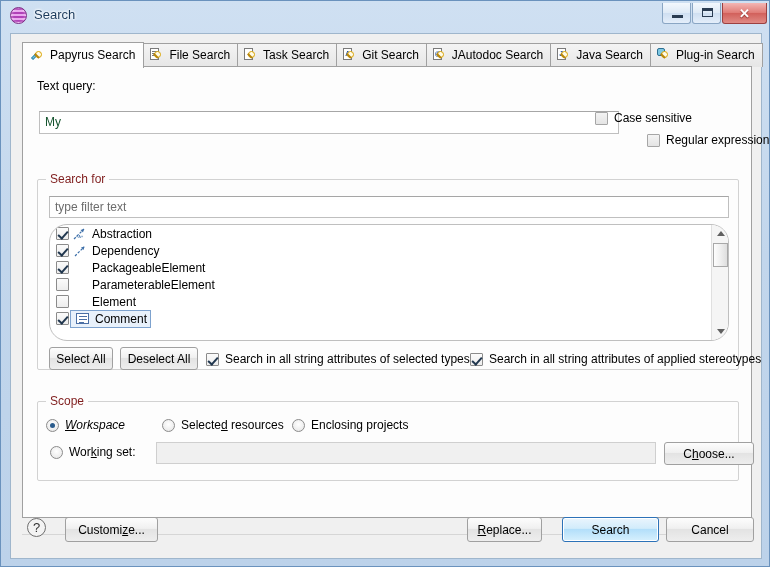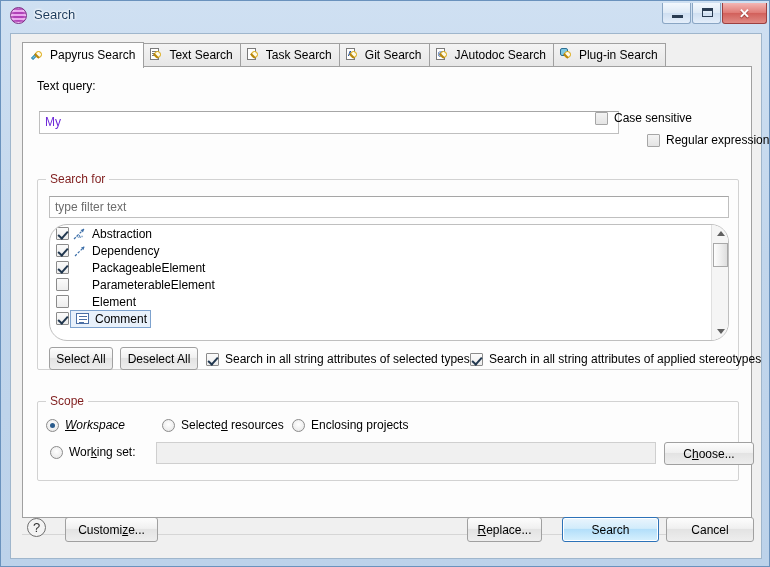--- a/index.html
+++ b/index.html
@@ -195,21 +195,21 @@
 
   
   .textfield {
     position: absolute;
     background: #fff;
     border: 1px solid #bfbfbf;
     border-top-color: #a6a6a6;
     box-sizing: border-box;
     font-family: "Liberation Sans", sans-serif;
     font-size: 12px;
-    color: #6d28d9;
+    color: #14532d;
     padding: 0 5px;
     line-height: 21px;
   }
   .textfield.placeholder { color: #6d6d6d; }
   .textfield.disabled { background: #f0f0f0; border-color: #cfcfcf; }
 
   
   .cbrow { position: absolute; display: flex; align-items: center; white-space: nowrap; }
   .cb {
     width: 13px; height: 13px; flex: 0 0 13px;
@@ -423,21 +423,21 @@
       <div class="tab">
         <span class="ticon">
           <span class="page">
               <span class="ln a"></span>
               <span class="ln b"></span>
               <span class="ln c"></span>
             </span>
           <span class="mag"></span>
             <span class="handle"></span>
         </span>
-        <span class="lbl">Text Search</span>
+        <span class="lbl">File Search</span>
       </div>
 
       <div class="tab">
         <span class="ticon">
           <span class="page"></span>
           <span class="mag"></span>
             <span class="handle"></span>
         </span>
         <span class="lbl">Task Search</span>
       </div>
@@ -457,20 +457,30 @@
         <span class="ticon">
           <span class="page">
               <span class="lt">@</span>
             </span>
           <span class="mag"></span>
             <span class="handle"></span>
         </span>
         <span class="lbl">JAutodoc Search</span>
       </div>
 
+      <div class="tab">
+        <span class="ticon">
+          <span class="page">
+              <span class="lt">J</span>
+            </span>
+          <span class="mag"></span>
+            <span class="handle"></span>
+        </span>
+        <span class="lbl">Java Search</span>
+      </div>
 
       <div class="tab">
         <span class="ticon plugin">
           <span class="plug"></span>
             <span class="mag"></span>
             <span class="handle"></span>
         </span>
         <span class="lbl">Plug-in Search</span>
       </div>
     </div>

